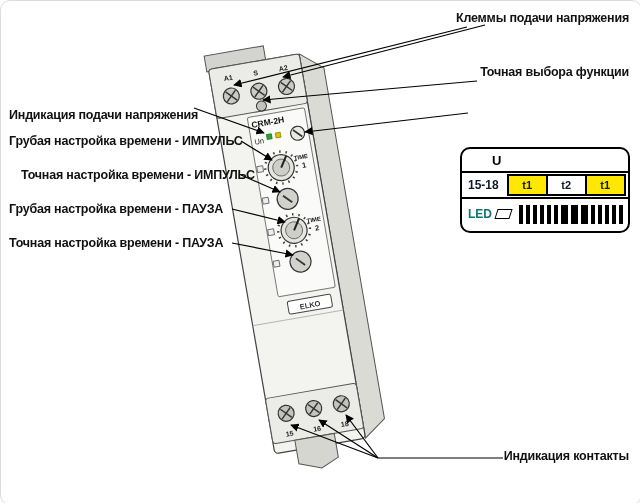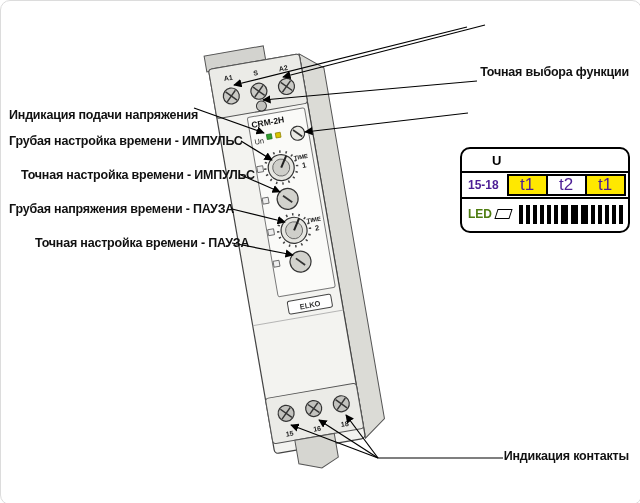--- a/index.html
+++ b/index.html
@@ -16,27 +16,27 @@
   .callout.right{text-align:right;}
   
   .timing-box{
     position:absolute;left:459px;top:146px;width:170px;height:86px;
     border:2px solid #000;border-radius:10px;background:#fff;box-sizing:border-box;
   }
   .t-row{box-sizing:border-box;display:flex;align-items:center;}
   .t-row1{height:24px;border-bottom:2px solid #000;padding-left:30px;
           font-size:13px;font-weight:700;color:#000;}
   .t-row2{height:26px;border-bottom:2px solid #000;padding-left:6px;
-          font-size:12px;font-weight:700;color:#4c1d95;}
-  .t-row3{height:30px;padding-left:6px;font-size:12px;font-weight:700;color:#4d7c0f;}
+          font-size:12px;font-weight:700;color:#0f172a;}
+  .t-row3{height:30px;padding-left:6px;font-size:12px;font-weight:700;color:#0f766e;}
   .seg-track{display:flex;margin-left:8px;}
   .seg{
     width:37px;height:18px;border:2px solid #000;margin-left:-2px;
     display:flex;align-items:center;justify-content:center;
-    font-size:17px;font-weight:400;background:#fff;box-sizing:content-box;
+    font-size:11px;font-weight:700;background:#fff;box-sizing:content-box;
   }
   .seg:first-child{margin-left:0;}
   .led-symbol{
     display:inline-block;width:13px;height:8px;border:1.5px solid #000;
     transform:skewX(-18deg);margin-left:4px;background:#fff;
   }
   .led-track{display:flex;align-items:center;gap:3px;margin-left:8px;}
   .led-bar{height:19px;background:#000;}
 </style>
 </head>
@@ -141,30 +141,31 @@
       <line x1="231" y1="208" x2="284" y2="221" marker-end="url(#arrow)"></line>
       <line x1="231" y1="242" x2="292" y2="254" marker-end="url(#arrow)"></line>
       <line x1="467" y1="112" x2="304" y2="131" marker-end="url(#arrow)"></line>
       <line x1="502" y1="457" x2="377" y2="457"></line>
       <line x1="377" y1="457" x2="290" y2="424" marker-end="url(#arrow)"></line>
       <line x1="377" y1="457" x2="318" y2="419" marker-end="url(#arrow)"></line>
       <line x1="377" y1="457" x2="345" y2="414" marker-end="url(#arrow)"></line>
     </g>
   </svg>
 
+  <div class="callout right" style="top:10px;right:12px;">Клеммы подачи напряжения</div>
   <div class="callout right" style="top:64px;right:12px;">Точная выбора функции</div>
   <div class="callout right" style="top:98px;right:12px;">
   </div>
   <div class="callout right" style="top:448px;right:12px;">Индикация контакты</div>
 
   <div class="callout" style="top:107px;left:8px;">Индикация подачи напряжения</div>
   <div class="callout" style="top:133px;left:8px;">Грубая настройка времени - ИМПУЛЬС</div>
   <div class="callout" style="top:167px;left:20px;">Точная настройка времени - ИМПУЛЬС</div>
-  <div class="callout" style="top:201px;left:8px;">Грубая напряжения времени - ПАУЗА</div>
-  <div class="callout" style="top:235px;left:8px;margin-left:26px;">Точная настройка времени - ПАУЗА</div>
+  <div class="callout" style="top:201px;left:8px;">Грубая настройка времени - ПАУЗА</div>
+  <div class="callout" style="top:235px;left:8px;">Точная настройка времени - ПАУЗА</div>
 
   <div class="timing-box">
     <div class="t-row t-row1">
       <span>U</span>
     </div>
     <div class="t-row t-row2">
       <span>15-18</span>
       <span class="seg-track">
         <span class="seg" style="background: rgb(255, 232, 0);">t1</span>
         <span class="seg">t2</span>

